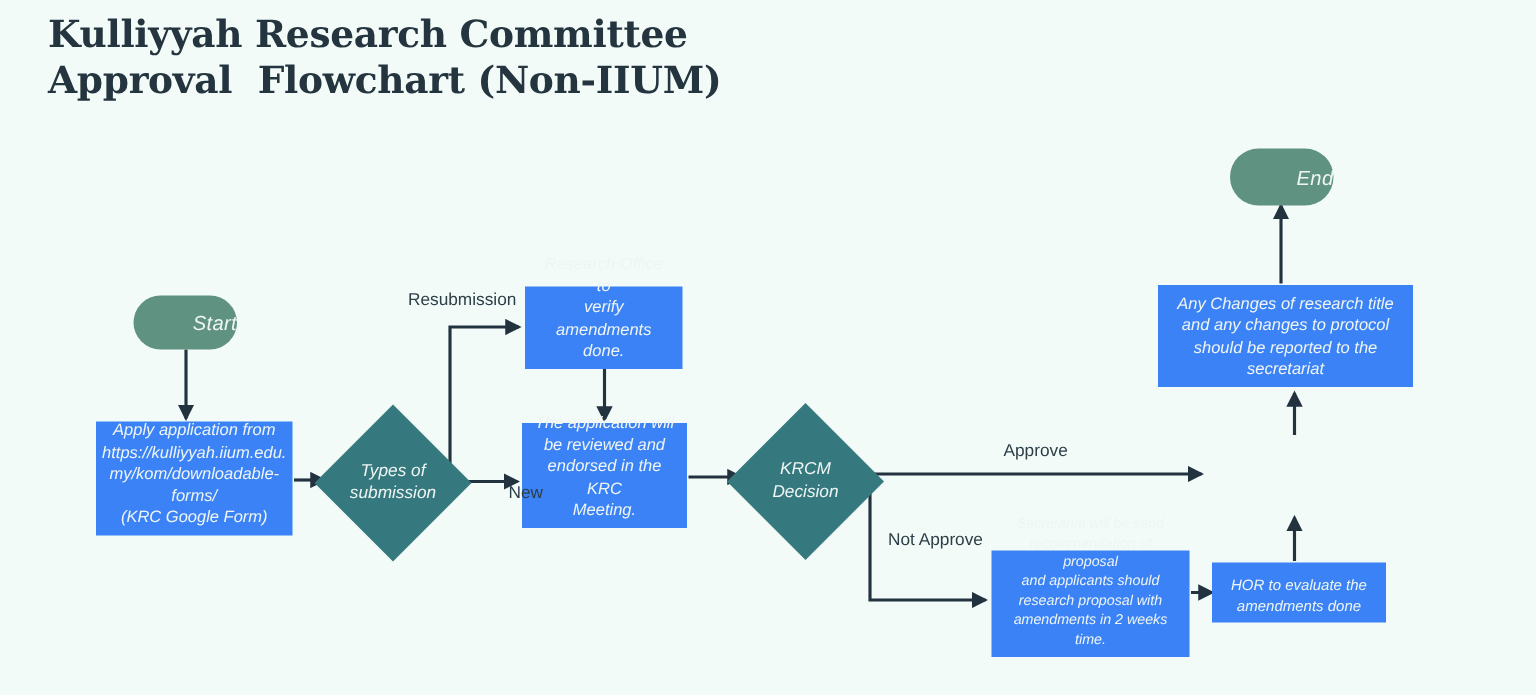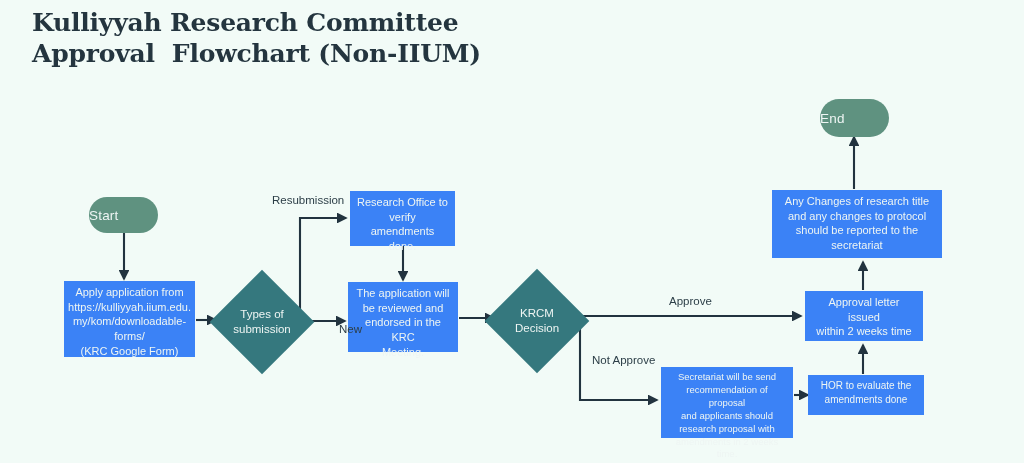--- a/index.html
+++ b/index.html
@@ -40,23 +40,24 @@
     line-height: 1.22;
     letter-spacing: -0.2px;
   }
   .title .line { display: block; white-space: pre; }
 
   .node {
     position: absolute;
     box-sizing: border-box;
     display: flex;
     align-items: center;
-    justify-content: flex-start;
+    justify-content: flex-end;
     text-align: center;
     color: #eef5f3;
+    font-style: italic;
   }
 
   .pill {
     background: #5f9280;
     border-radius: 24px;
     font-size: 13.5px;
     letter-spacing: 0.2px;
   }
 
   .rect {
@@ -173,24 +174,20 @@
     <span>and applicants should</span>
     <span>research proposal with</span>
     <span>amendments in 2 weeks time.</span>
   </div>
 
   <div class="node rect small" style="left:808px; top:375px; width:116px; height:40px; flex-direction:column;">
     <span>HOR to evaluate the</span>
     <span>amendments done</span>
   </div>
 
-  <div class="node rect" style="left:805px; top:291px; width:118px; height:50px; flex-direction:column;">
-    <span>Approval letter issued</span>
-    <span>within 2 weeks time</span>
-  </div>
 
   <div class="node rect" style="left:772px; top:190px; width:170px; height:68px; flex-direction:column;">
     <span>Any Changes of research title</span>
     <span>and any changes to protocol</span>
     <span>should be reported to the</span>
     <span>secretariat</span>
   </div>
 
   <div class="node pill" style="left:820px; top:99px; width:69px; height:38px;">
     <span>End</span>

